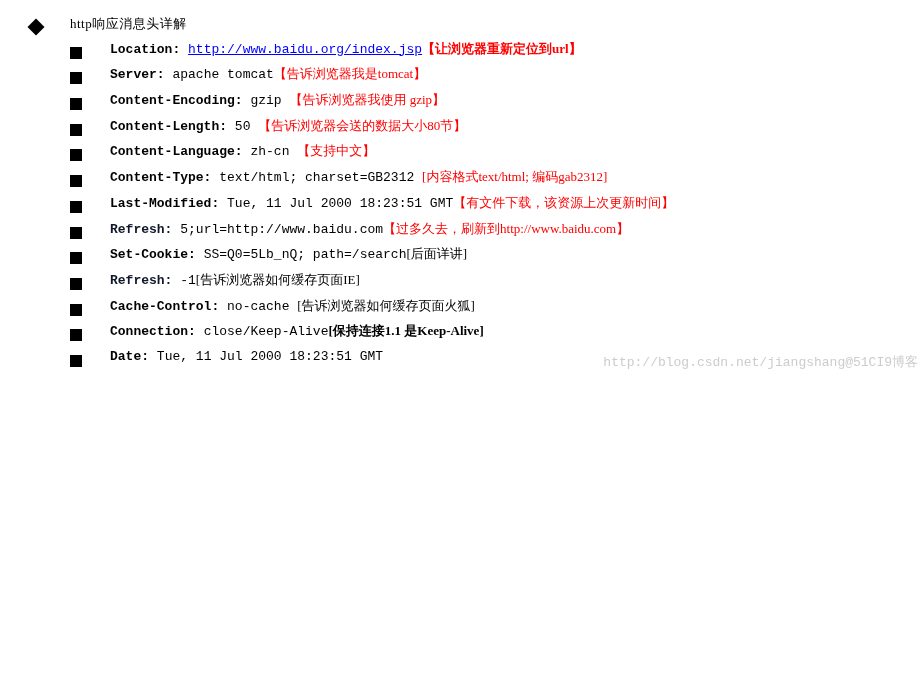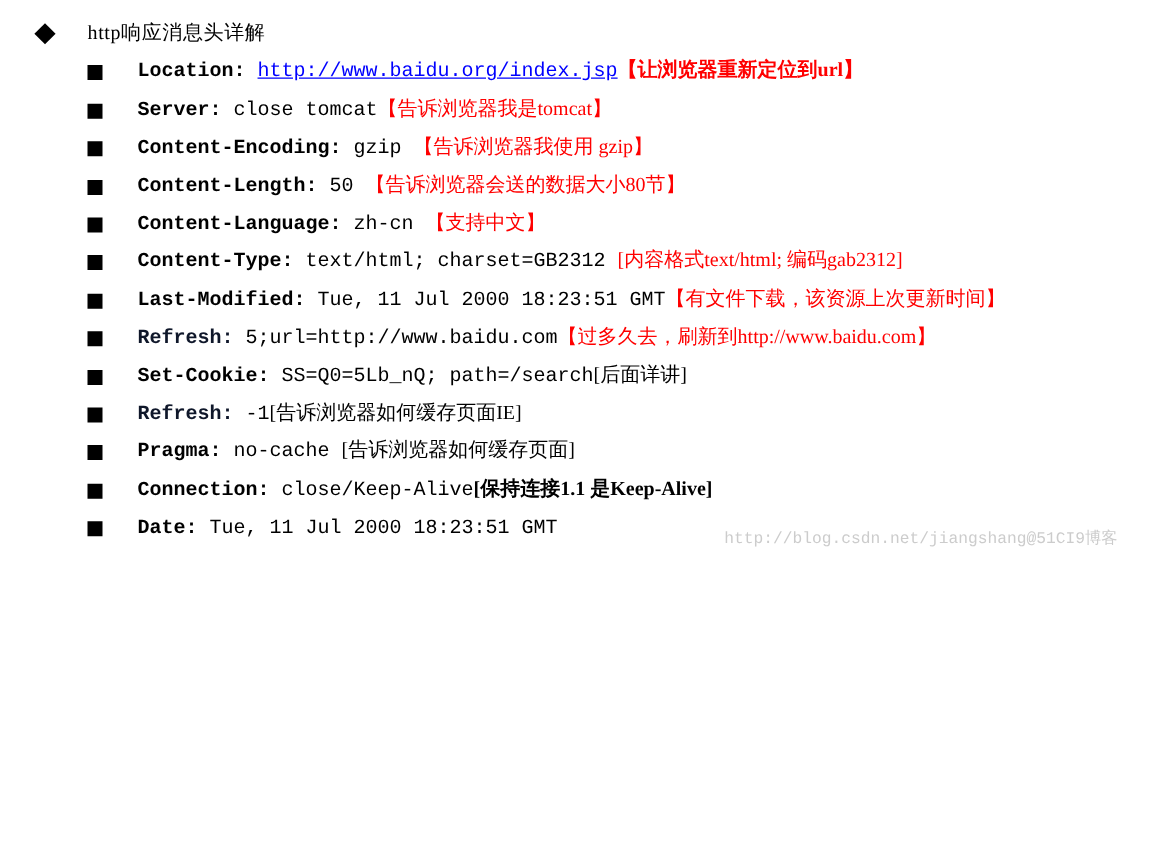--- a/index.html
+++ b/index.html
@@ -9,21 +9,21 @@
     font-size: 17px;
     line-height: 1.9;
     background: #fff;
     color: #000;
     width: 922px;
     box-sizing: border-box;
     position: relative;
   }
   .mono {
     font-family: "Courier New", monospace;
-    font-size: 16px;
+    font-size: 13px;
   }
   .title-row {
     display: flex;
     align-items: flex-start;
   }
   .diamond {
     display: inline-block;
     width: 12px;
     height: 12px;
     background: #000;
@@ -62,21 +62,21 @@
   .blue { color: #0f172a; }
   .link {
     color: #0000ff;
     text-decoration: underline;
   }
   .hanzi {
     font-family: "SimSun", "宋体", serif;
   }
   .watermark {
     position: absolute;
-    right: 28px;
+    right: 4px;
     bottom: 6px;
     font-size: 13px;
     color: #ccc;
     font-family: "Courier New", monospace;
     pointer-events: none;
     text-align: right;
   }
 </style>
 </head>
 <body>
@@ -86,21 +86,21 @@
   <span class="title-text mono">http响应消息头详解</span>
 </div>
 
 <div class="list" id="list">
     <div class="item">
       <span class="square"></span>
       <div class="content mono"><span class="bold">Location:</span> <a class="link" href="#">http://www.baidu.org/index.jsp</a><span class="red bold hanzi">【让浏览器重新定位到url】</span></div>
     </div>
     <div class="item">
       <span class="square"></span>
-      <div class="content mono"><span class="bold">Server:</span> <span>close tomcat</span><span class="red hanzi">【告诉浏览器我是tomcat】</span></div>
+      <div class="content mono"><span class="bold">Server:</span> <span>apache tomcat</span><span class="red hanzi">【告诉浏览器我是tomcat】</span></div>
     </div>
     <div class="item">
       <span class="square"></span>
       <div class="content mono"><span class="bold">Content-Encoding:</span> <span> gzip </span><span class="red hanzi">【告诉浏览器我使用 gzip】</span></div>
     </div>
     <div class="item">
       <span class="square"></span>
       <div class="content mono"><span class="bold">Content-Length:</span> <span> 50 </span><span class="red hanzi">【告诉浏览器会送的数据大小80节】</span></div>
     </div>
     <div class="item">
@@ -122,21 +122,21 @@
     <div class="item">
       <span class="square"></span>
       <div class="content mono"><span class="bold">Set-Cookie:</span> <span>SS=Q0=5Lb_nQ; path=/search</span><span class=" hanzi">[后面详讲]</span></div>
     </div>
     <div class="item">
       <span class="square"></span>
       <div class="content mono"><span class="bold blue">Refresh:</span> <span> -1</span><span class=" hanzi">[告诉浏览器如何缓存页面IE]</span></div>
     </div>
     <div class="item">
       <span class="square"></span>
-      <div class="content mono"><span class="bold">Pragma:</span> <span> no-cache   </span><span class=" hanzi">[告诉浏览器如何缓存页面]</span></div>
+      <div class="content mono"><span class="bold">Cache-Control:</span> <span> no-cache  </span><span class=" hanzi">[告诉浏览器如何缓存页面火狐]</span></div>
     </div>
     <div class="item">
       <span class="square"></span>
       <div class="content mono"><span class="bold">Connection:</span> <span> close/Keep-Alive</span><span class="bold hanzi">[保持连接1.1 是Keep-Alive]</span></div>
     </div>
     <div class="item">
       <span class="square"></span>
       <div class="content mono"><span class="bold">Date:</span> <span> Tue, 11 Jul 2000 18:23:51 GMT</span></div>
     </div>
   </div>

